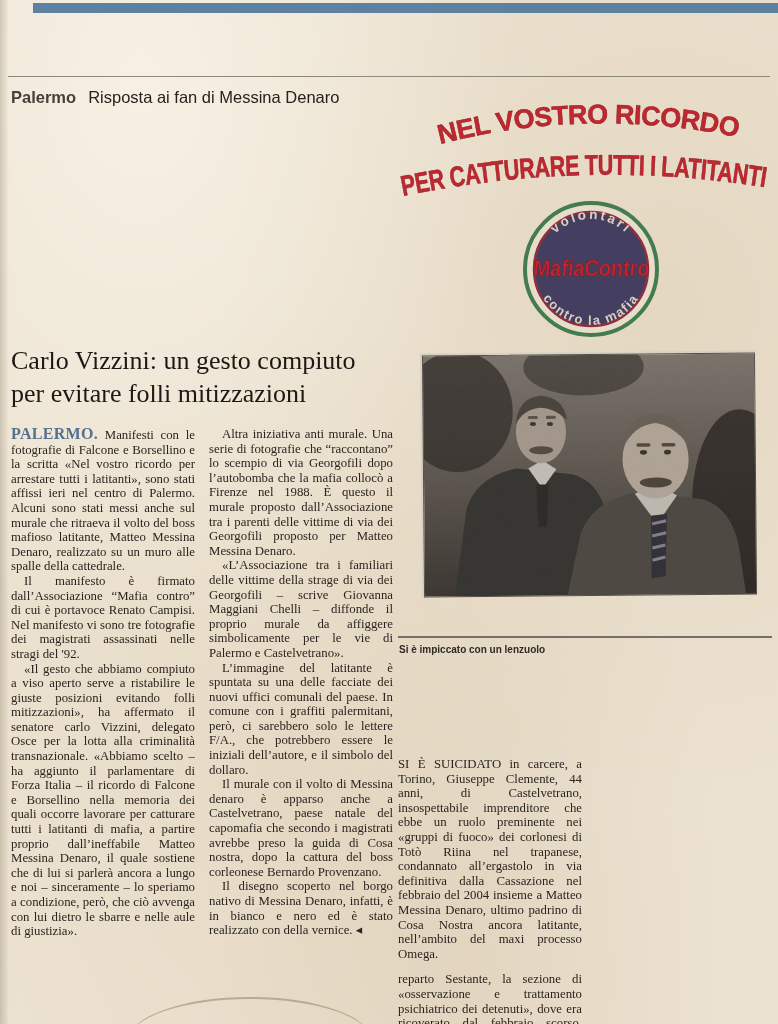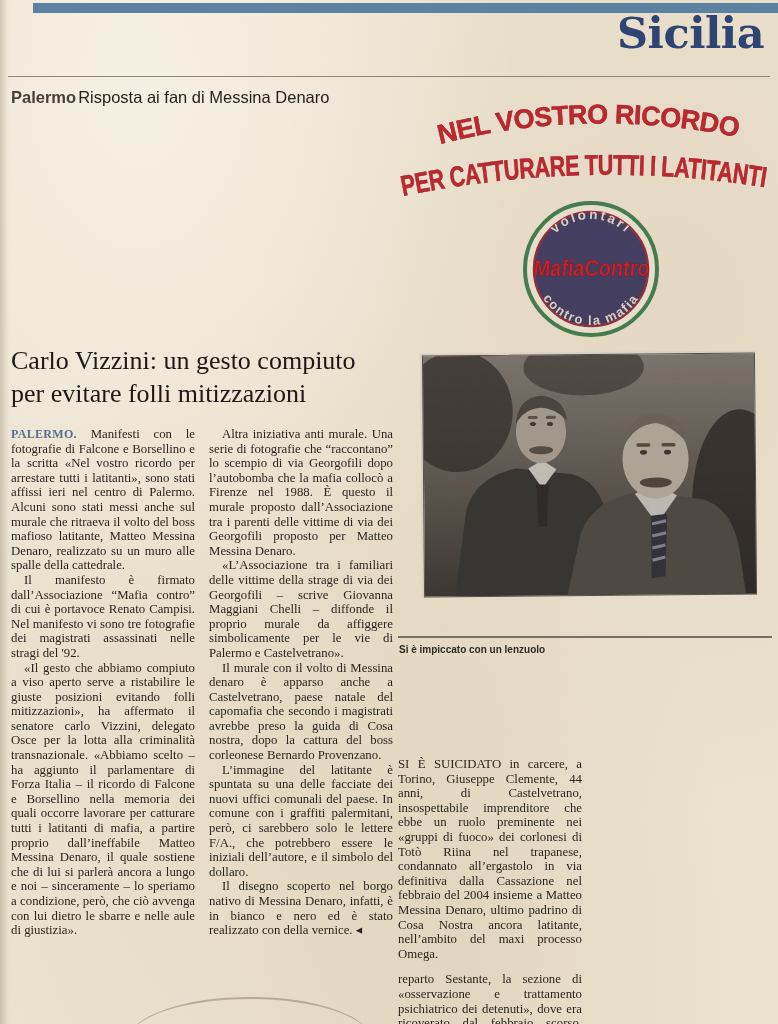--- a/index.html
+++ b/index.html
@@ -15,34 +15,34 @@
   }
   .edge-shadow{position:absolute;left:0;top:0;width:9px;height:100%;
     background:linear-gradient(90deg, rgba(120,105,85,.28), transparent);}
   .topbar{position:absolute;left:33px;top:3px;width:745px;height:10px;background:#5d81a0;}
   .section-title{position:absolute;top:8px;right:14px;
     font-family:"DejaVu Serif", serif;font-weight:700;font-size:43px;color:#2e4473;letter-spacing:-.5px;}
   .header-rule{position:absolute;left:8px;top:76px;width:762px;height:1px;background:#8f887d;}
 
   .kicker1{position:absolute;left:11px;top:88px;width:390px;
     font-family:"Liberation Sans", sans-serif;font-size:16.5px;color:#26221e;white-space:nowrap;}
-  .kicker1 .loc{font-weight:700;color:#45403a;margin-right:2px;text-align:right;}
+  .kicker1 .loc{font-weight:700;color:#45403a;margin-right:12px;text-align:right;}
   .headline1{position:absolute;left:10px;top:110px;width:402px;
     font-family:"Liberation Sans", sans-serif;font-weight:700;font-size:46px;line-height:56px;
     letter-spacing:-1.5px;color:#241d18;white-space:pre-line;}
   .subhead1{position:absolute;left:11px;top:345px;width:400px;
     font-size:26px;line-height:32.5px;color:#1d1814;white-space:pre-line;}
 
   .body-cols{position:absolute;display:flex;}
   .body1{left:11px;top:427px;width:382px;gap:14px;height:597px;overflow:hidden;}
   .body2{left:398px;top:757px;width:378px;gap:11px;height:267px;overflow:hidden;flex-direction:column;}
   .col{width:184px;font-size:12.8px;line-height:14.6px;text-align:justify;color:#2a2520;}
   .col p{margin:0;text-indent:13px;}
   .col p.no-indent{text-indent:0;}
-  .lead{color:#54718f;font-weight:700;font-size:12px;letter-spacing:.3px;}
+  .lead{color:#54718f;font-weight:700;font-size:16px;letter-spacing:.3px;}
 
   .banner-svg{position:absolute;left:398px;top:88px;width:376px;height:118px;}
   .logo-svg{position:absolute;left:519px;top:197px;width:144px;height:144px;}
 
   .photo-frame{position:absolute;left:421px;top:352px;width:331px;height:240px;
     background:#d9d1c2;padding:2px;transform:rotate(-.5deg);}
   .photo-frame svg{display:block;width:100%;height:100%;border:1px solid #57504a;}
 
   .caption{position:absolute;left:400px;top:599px;width:374px;
     font-family:"Liberation Sans", sans-serif;font-weight:700;font-size:13.5px;color:#211e1a;}
@@ -55,40 +55,39 @@
 
   .fold-artifact{position:absolute;left:128px;top:997px;width:244px;height:42px;
     border-top:2px solid rgba(140,120,90,.5);border-radius:50% 50% 0 0 / 100% 100% 0 0;}
 </style>
 </head>
 <body>
 
 <div id="page">
   <div class="edge-shadow"></div>
   <div class="topbar"></div>
-  <div class="section-title">Sicilia</div>
   <div class="header-rule"></div>
 
   <div class="kicker1">
     <span class="loc">Palermo</span><span>Risposta ai fan di Messina Denaro</span>
   </div>
   <div class="subhead1">Carlo Vizzini: un gesto compiuto
 per evitare folli mitizzazioni</div>
 
   <div class="body-cols body1">
     <div class="col">
       <p class="no-indent"><span class="lead">PALERMO.</span> <span>Manifesti con le fotografie di Falcone e Borsellino e la scritta «Nel vostro ricordo per arrestare tutti i latitanti», sono stati affissi ieri nel centro di Palermo. Alcuni sono stati messi anche sul murale che ritraeva il volto del boss mafioso latitante, Matteo Messina Denaro, realizzato su un muro alle spalle della cattedrale.</span></p>
       <p>Il manifesto è firmato dall’Associazione “Mafia contro” di cui è portavoce Renato Campisi. Nel manifesto vi sono tre fotografie dei magistrati assassinati nelle stragi del '92.</p>
       <p>«Il gesto che abbiamo compiuto a viso aperto serve a ristabilire le giuste posizioni evitando folli mitizzazioni», ha affermato il senatore carlo Vizzini, delegato Osce per la lotta alla criminalità transnazionale. «Abbiamo scelto – ha aggiunto il parlamentare di Forza Italia – il ricordo di Falcone e Borsellino nella memoria dei quali occorre lavorare per catturare tutti i latitanti di mafia, a partire proprio dall’ineffabile Matteo Messina Denaro, il quale sostiene che di lui si parlerà ancora a lungo e noi – sinceramente – lo speriamo a condizione, però, che ciò avvenga con lui dietro le sbarre e nelle aule di giustizia».</p>
     </div>
     <div class="col">
       <p>Altra iniziativa anti murale. Una serie di fotografie che “raccontano” lo scempio di via Georgofili dopo l’autobomba che la mafia collocò a Firenze nel 1988. È questo il murale proposto dall’Associazione tra i parenti delle vittime di via dei Georgofili proposto per Matteo Messina Denaro.</p>
       <p>«L’Associazione tra i familiari delle vittime della strage di via dei Georgofili – scrive Giovanna Maggiani Chelli – diffonde il proprio murale da affiggere simbolicamente per le vie di Palermo e Castelvetrano».</p>
+      <p>L’immagine del latitante è spuntata su una delle facciate dei nuovi uffici comunali del paese. In comune con i graffiti palermitani, però, ci sarebbero solo le lettere F/A., che potrebbero essere le iniziali dell’autore, e il simbolo del dollaro.</p>
       <p>Il murale con il volto di Messina denaro è apparso anche a Castelvetrano, paese natale del capomafia che secondo i magistrati avrebbe preso la guida di Cosa nostra, dopo la cattura del boss corleonese Bernardo Provenzano.</p>
-      <p>L’immagine del latitante è spuntata su una delle facciate dei nuovi uffici comunali del paese. In comune con i graffiti palermitani, però, ci sarebbero solo le lettere F/A., che potrebbero essere le iniziali dell’autore, e il simbolo del dollaro.</p>
       <p>Il disegno scoperto nel borgo nativo di Messina Denaro, infatti, è in bianco e nero ed è stato realizzato con della vernice. ◂</p>
     </div>
   </div>
 
   <svg class="banner-svg" viewBox="0 0 376 118">
     <defs>
       <path id="arc1" d="M 42 56 Q 190 18 344 50" fill="none"></path>
       <path id="arc2" d="M 5 108 Q 190 70 372 100" fill="none"></path>
     </defs>
     <text font-family="Liberation Sans, sans-serif" font-weight="bold" font-size="27" fill="#c2262f" stroke="#8c1a22" stroke-width="0.5" letter-spacing="-0.5">

